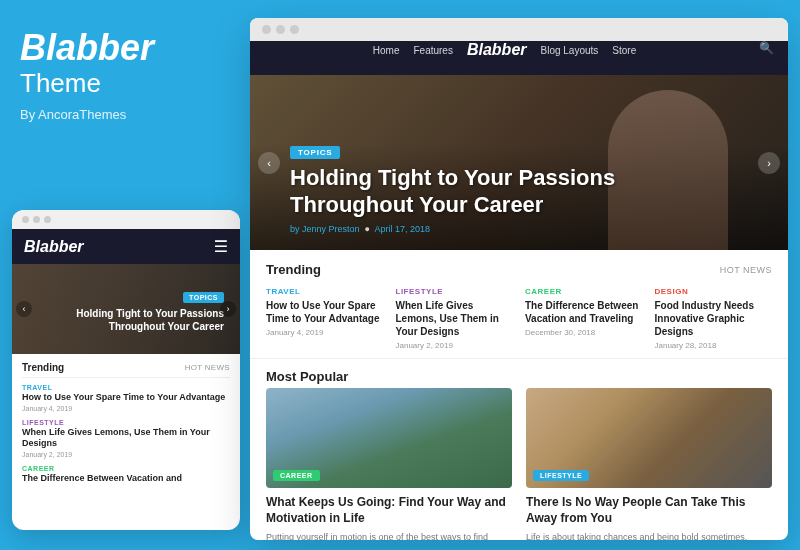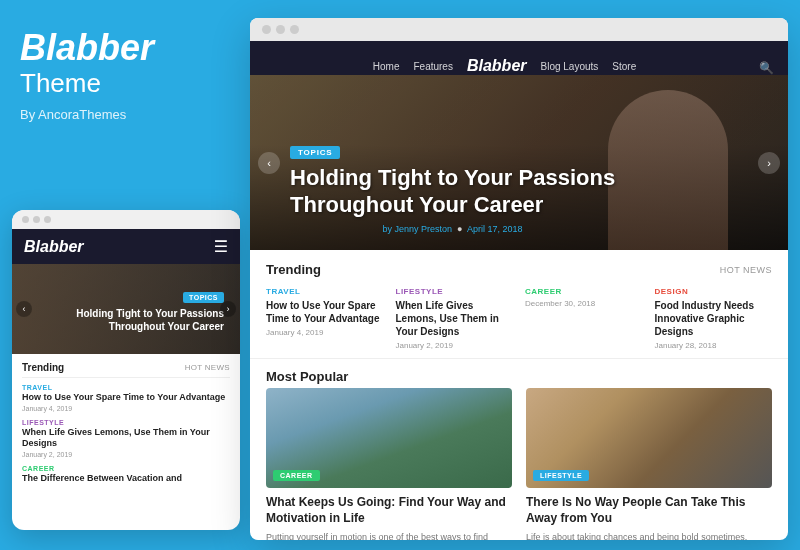--- a/index.html
+++ b/index.html
@@ -207,21 +207,21 @@
     .desktop-dot {
       width: 9px; height: 9px;
       border-radius: 50%;
       background: #ccc;
     }
 
     
     .desktop-nav {
       background: #1a1a2e;
       display: flex;
-      align-items: flex-end;
+      align-items: flex-start;
       padding: 0 14px;
       height: 34px;
       gap: 14px;
     }
     .desktop-nav-items {
       display: flex;
       gap: 14px;
       align-items: center;
       flex: 1;
       justify-content: center;
@@ -276,21 +276,20 @@
       font-size: 22px;
       font-weight: 800;
       color: #fff;
       line-height: 1.2;
       text-shadow: 1px 1px 3px rgba(0,0,0,0.5);
     }
     .desktop-hero-meta {
       font-size: 9px;
       color: rgba(255,255,255,0.8);
       margin-top: 6px;
-      text-align: center;
     }
     .desktop-hero-meta span {
       color: #29abe2;
     }
     .desktop-prev, .desktop-next {
       position: absolute;
       top: 50%;
       transform: translateY(-50%);
       color: #fff;
       background: rgba(255,255,255,0.2);
@@ -525,20 +524,21 @@
         <div class="desktop-trending-title">How to Use Your Spare Time to Your Advantage</div>
         <div class="desktop-trending-date">January 4, 2019</div>
       </div>
       <div class="desktop-trending-item">
         <div class="desktop-trending-cat cat-lifestyle">LIFESTYLE</div>
         <div class="desktop-trending-title">When Life Gives Lemons, Use Them in Your Designs</div>
         <div class="desktop-trending-date">January 2, 2019</div>
       </div>
       <div class="desktop-trending-item">
         <div class="desktop-trending-cat cat-career">CAREER</div>
+        <div class="desktop-trending-title">The Difference Between Vacation and Traveling</div>
         <div class="desktop-trending-date">December 30, 2018</div>
       </div>
       <div class="desktop-trending-item">
         <div class="desktop-trending-cat cat-design">DESIGN</div>
         <div class="desktop-trending-title">Food Industry Needs Innovative Graphic Designs</div>
         <div class="desktop-trending-date">January 28, 2018</div>
       </div>
     </div>
   </div>
 

